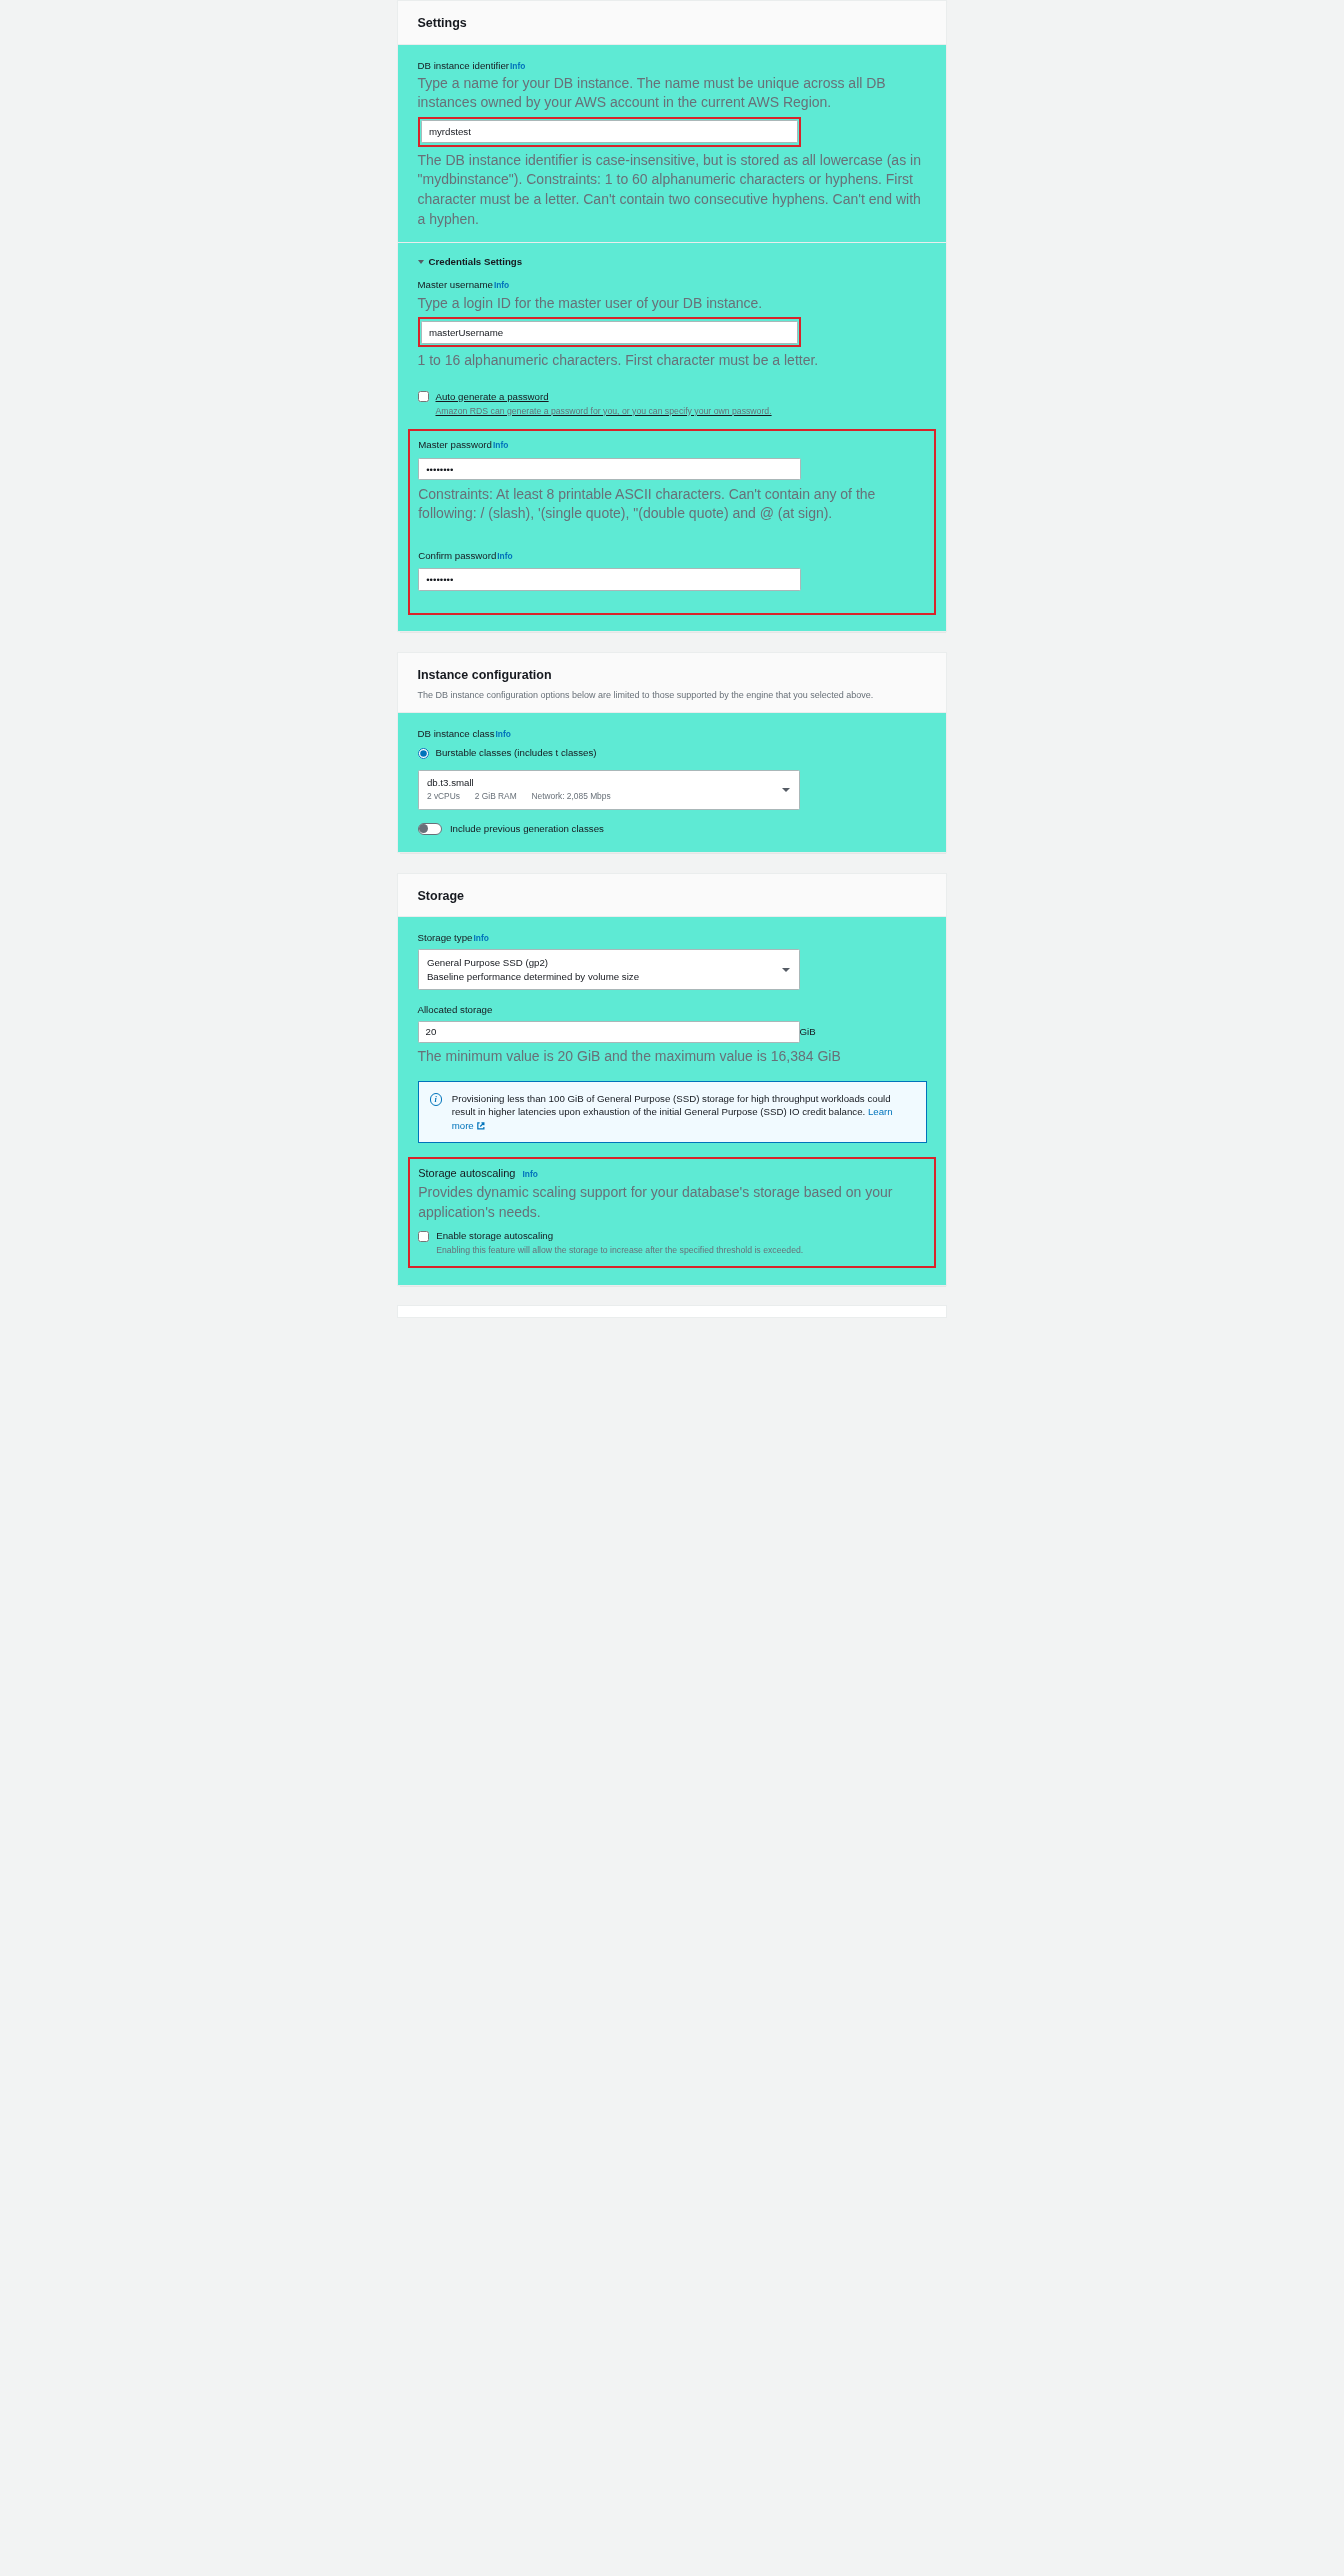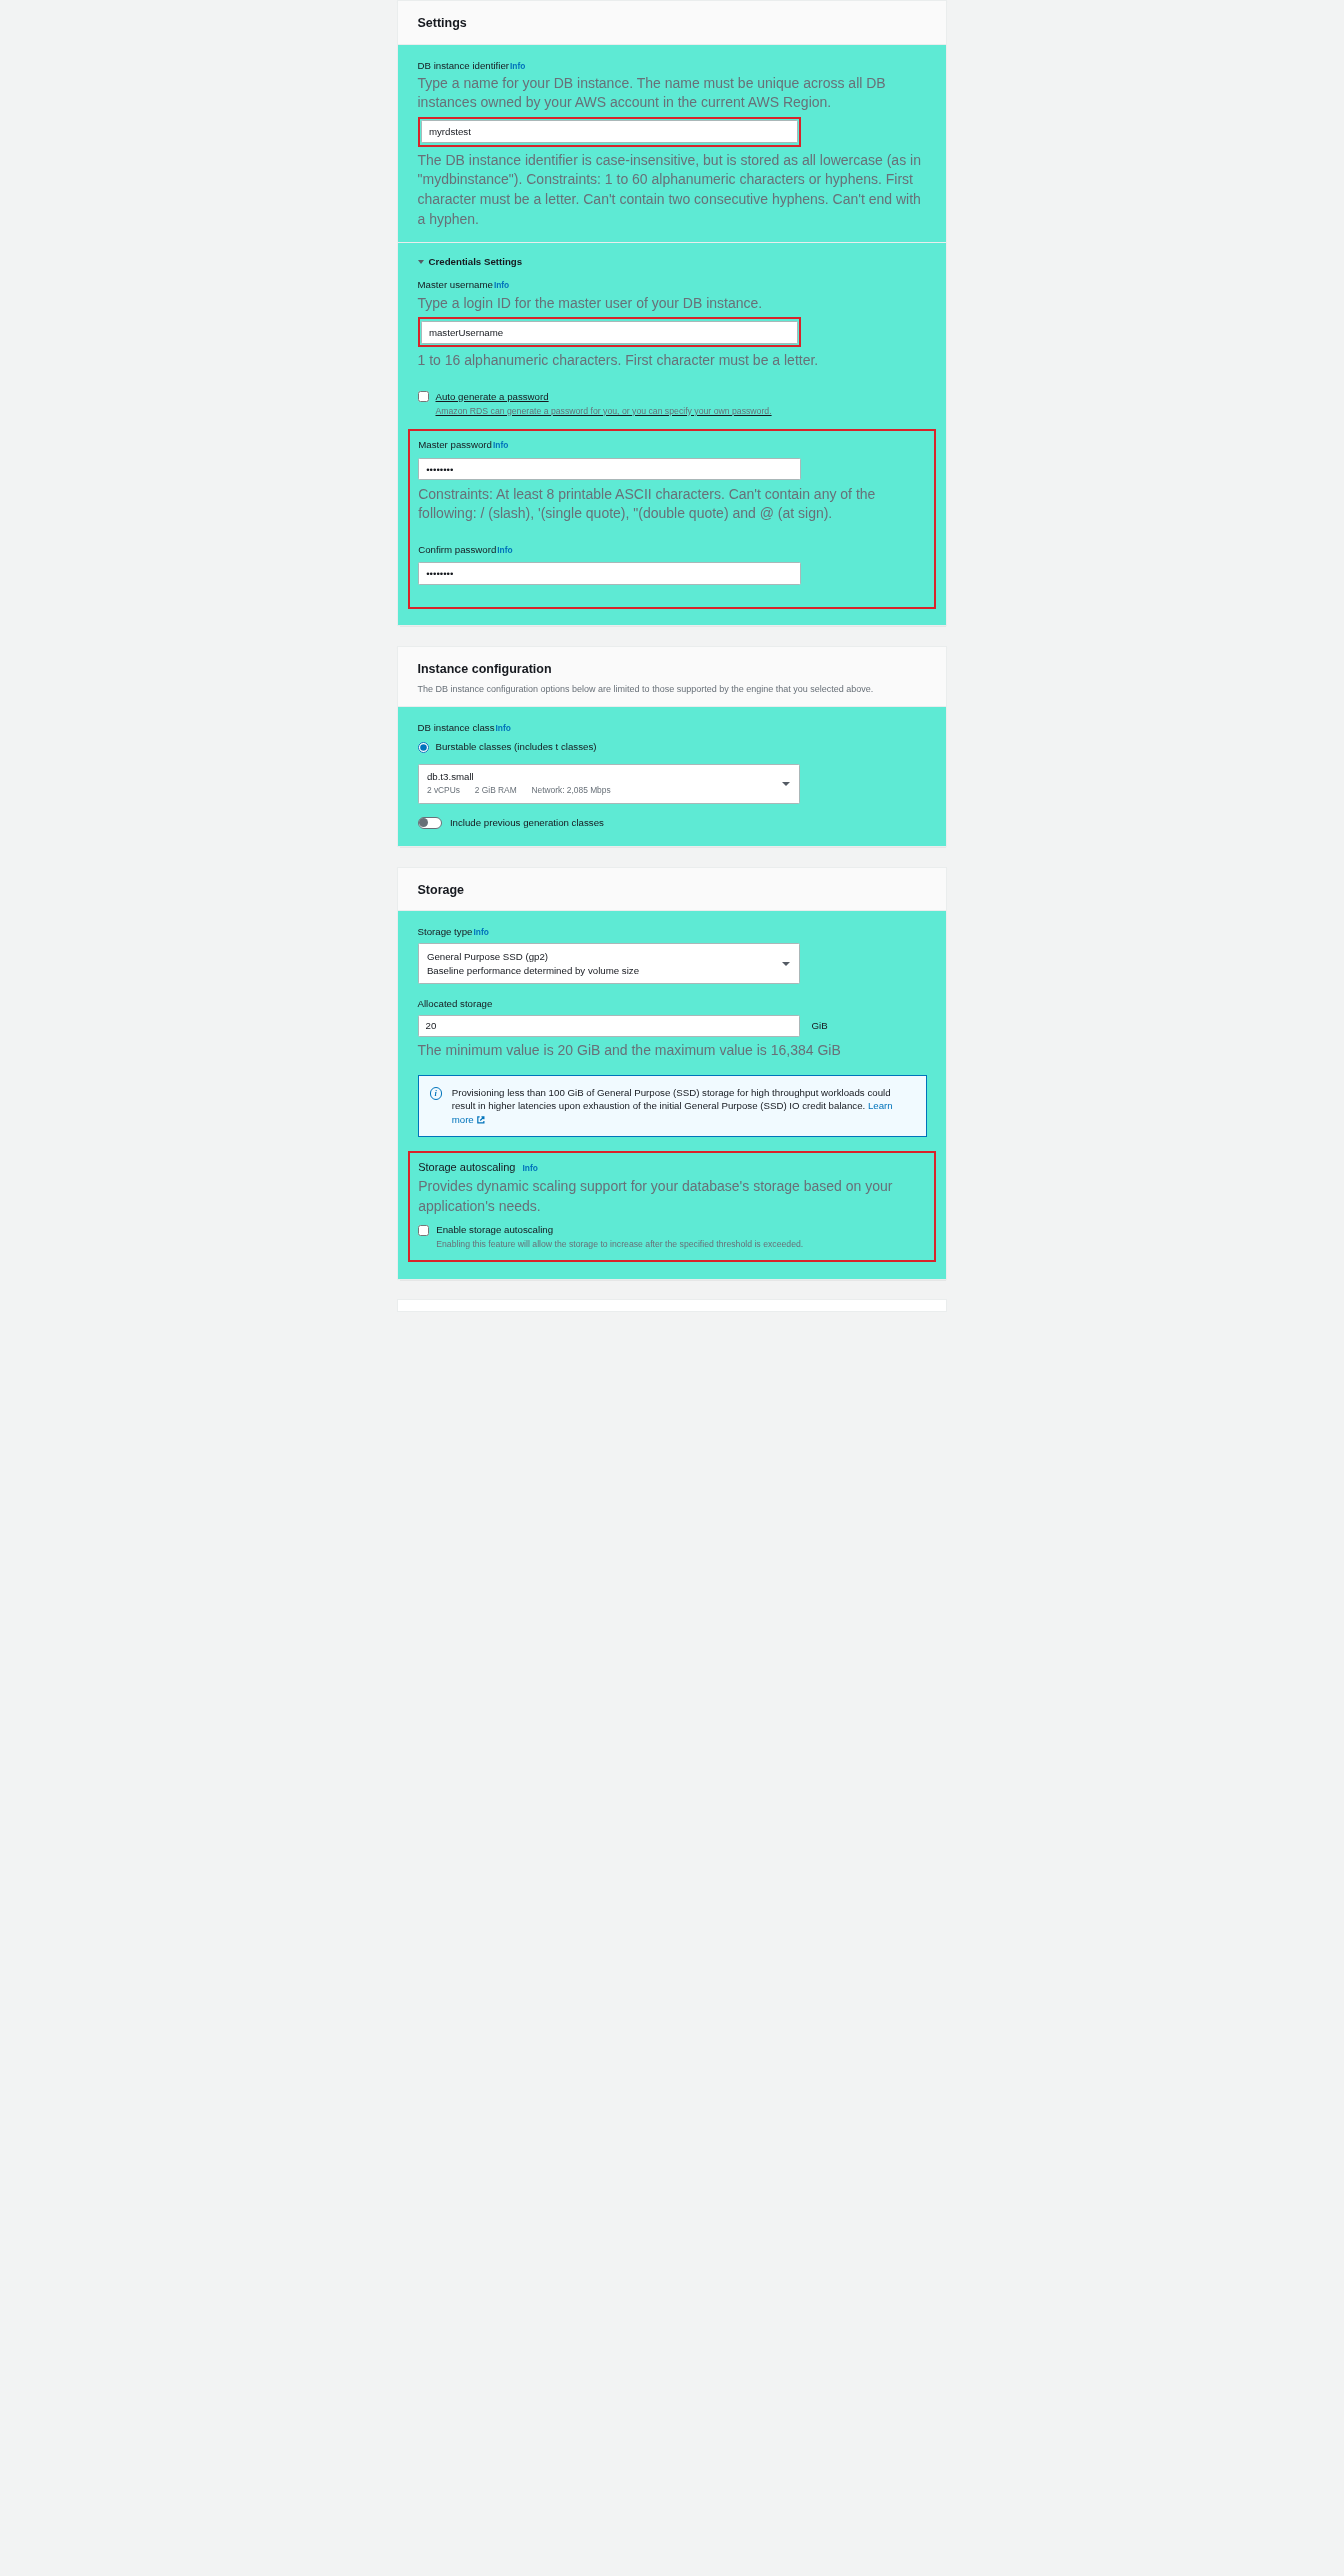--- a/index.html
+++ b/index.html
@@ -118,21 +118,21 @@
   }
   .toggle::after {
     content: ""; position: absolute; left: 0.7px; top: 0.7px;
     width: 9px; height: 9px; border-radius: 50%;
     background: #687078;
   }
   .select-storage {
     display: flex; justify-content: space-between; align-items: center;
     cursor: pointer; padding: 5.6px 8.4px; width: 382px;
   }
-  .storage-row { display: flex; align-items: center; gap: 12px; }
+  .storage-row { display: flex; align-items: center; gap: 0; }
   .storage-row input { width: 382px; }
   .unit { font-size: 9.7px; color: #16191f; }
   .alert-box {
     border: 0.7px solid #0073bb;
     background: #f1faff;
     padding: 9.7px 11px;
     display: flex;
     gap: 9.7px;
     margin-top: 14px;
     margin-bottom: 14px;
@@ -197,21 +197,21 @@
         <div class="checkbox-row" style="margin-top:19px;text-decoration:underline;">
           <input type="checkbox" style="">
           <div>
             <div class="cb-label">Auto generate a password</div>
             <div class="cb-sub">Amazon RDS can generate a password for you, or you can specify your own password.</div>
           </div>
         </div>
       </div>
 
       <div class="highlight-red-block">
-        <div class="field" style="margin-bottom:19px;">
+        <div class="field" style="margin-bottom:25px;">
           <div class="label-row">
             <span class="label">Master password</span>
             <span class="info-link">Info</span>
           </div>
           <input type="text" style="margin-top: 4.2px;" value="••••••••">
           <div class="help-text after">Constraints: At least 8 printable ASCII characters. Can't contain any of the following: / (slash), '(single quote), "(double quote) and @ (at sign).</div>
         </div>
         <div class="field" style="margin-bottom:12px;">
           <div class="label-row">
             <span class="label">Confirm password</span>

